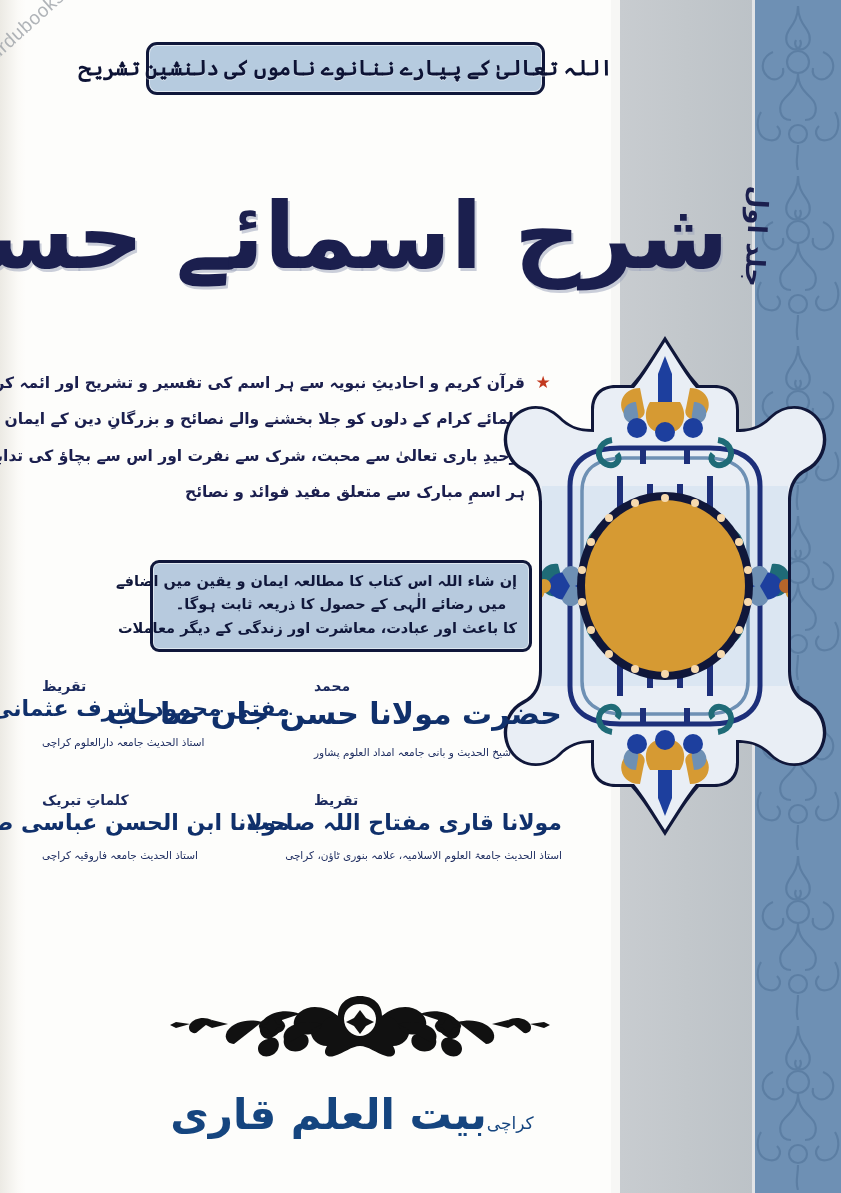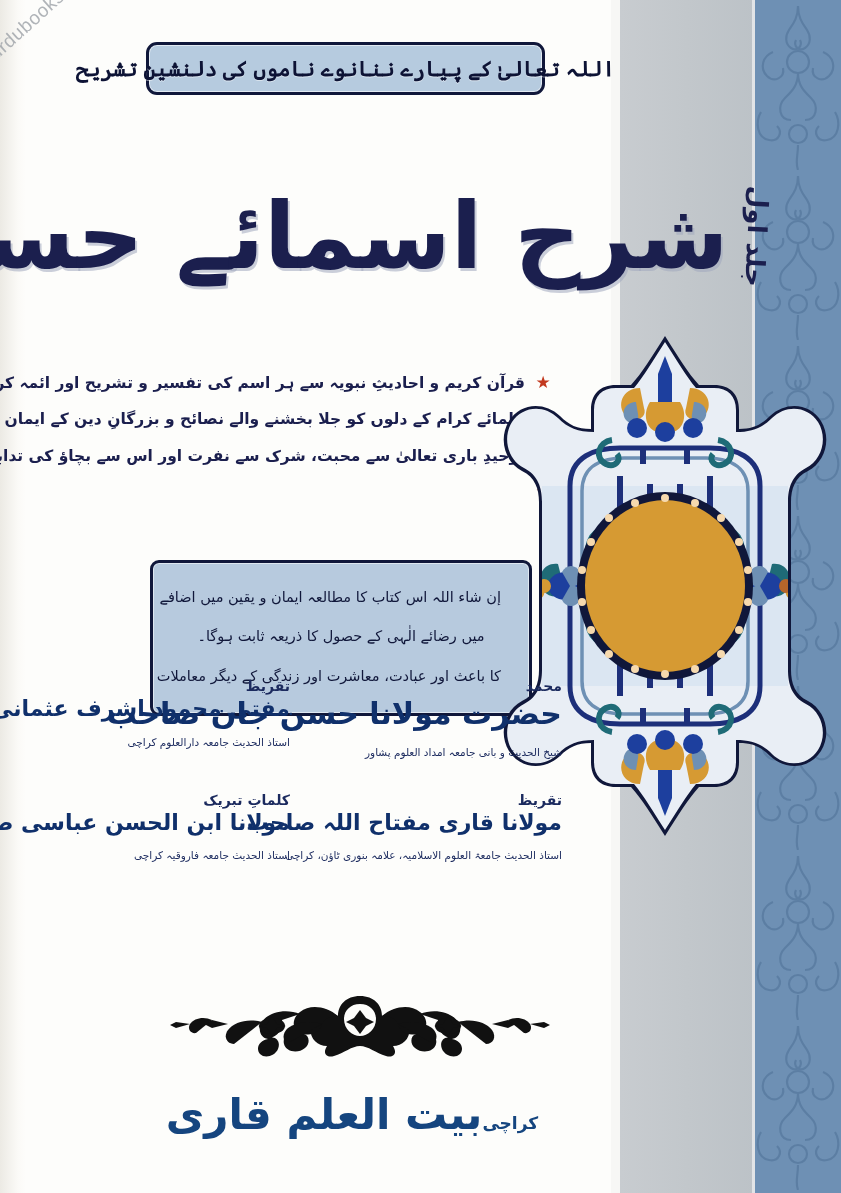--- a/index.html
+++ b/index.html
@@ -51,21 +51,21 @@
   
   .banner{
     position:absolute; left:146px; top:42px; width:393px; height:47px;
     background:#b6cbdf;
     border:3px solid #10173a;
     border-radius:11px;
     box-shadow:0 0 0 1px rgba(255,255,255,.6) inset;
     display:flex;align-items:center;justify-content:center;
   }
   .banner-text{
-    font-family:Liberation Sans, sans-serif;
+    font-family:Liberation Serif, serif;
     font-size:21px; color:#0d1335; font-weight:bold;
     line-height:1; white-space:nowrap;
     text-shadow:0 1px 0 rgba(255,255,255,.45);
   }
 
   
   .title-wrap{
     position:absolute; left:52px; top:152px; width:520px; height:170px;
     display:flex; align-items:center; justify-content:center; gap:14px;
   }
@@ -103,29 +103,29 @@
   
   .bluebox{
     position:absolute; left:150px; top:560px; width:352px;
     background:#b7cade;
     border:3px solid #10173a;
     border-radius:9px;
     padding:7px 12px 9px;
     box-shadow:0 0 0 1px rgba(255,255,255,.55) inset;
   }
   .bluebox p{
-    margin:16px; font-family:"DejaVu Sans", sans-serif;
-    font-size:14.5px; color:#10173a; font-weight:normal;
+    margin:0; font-family:"DejaVu Sans", sans-serif;
+    font-size:14.5px; color:#10173a; font-weight:bold;
     line-height:1.62; text-align:center; white-space:nowrap;
   }
 
   
   .credits{ position:absolute; left:42px; top:678px; width:520px; }
   .cred-row{ display:flex; justify-content:space-between; direction:rtl; }
-  .cred{ text-align:right; width:248px; }
+  .cred{ text-align:left; width:248px; }
   .cred.center{ width:100%; }
   .cred-role{
     font-family:"DejaVu Sans", sans-serif;
     font-size:14px; color:#1b2a5e; font-weight:bold; margin-bottom:1px;
   }
   .cred-name{
     font-family:"DejaVu Sans", sans-serif;
     font-size:22px; color:#10306b; font-weight:bold; line-height:1.25;
     white-space:nowrap;
   }
@@ -146,21 +146,21 @@
   .publisher{
     position:absolute; left:120px; top:1092px; width:470px; text-align:center;
   }
   .pub-name{
     font-family:"DejaVu Sans", sans-serif;
     font-size:42px; font-weight:bold; color:#15457f;
     line-height:1.1; white-space:nowrap;
   }
   .pub-city{
     font-family:"DejaVu Sans", sans-serif;
-    font-size:17px; font-weight:bold; color:#15457f;
+    font-size:17px; font-weight:normal; color:#15457f;
     display:inline-block; margin-right:6px;
   }
 
   
   .medallion{
     position:absolute; left:500px; top:336px; width:330px; height:500px;
   }
 </style>
 </head>
 <body>
@@ -215,20 +215,21 @@
     <div class="bullet-row">
       <span class="star">★</span>
       <span class="bullet-text">علمائے کرام کے دلوں کو جلا بخشنے والے نصائح و بزرگانِ دین کے ایمان افروز واقعات</span>
     </div>
     <div class="bullet-row">
       <span class="star">★</span>
       <span class="bullet-text">توحیدِ باری تعالیٰ سے محبت، شرک سے نفرت اور اس سے بچاؤ کی تدابیر</span>
     </div>
     <div class="bullet-row">
       <span class="star">★</span>
+      <span class="bullet-text">ہر اسمِ مبارک سے متعلق مفید فوائد و نصائح</span>
     </div>
   </div>
 
   <div class="bluebox">
     <p>إن شاء اللہ اس کتاب کا مطالعہ ایمان و یقین میں اضافے</p>
     <p>میں رضائے الٰہی کے حصول کا ذریعہ ثابت ہوگا۔</p>
     <p>کا باعث اور عبادت، معاشرت اور زندگی کے دیگر معاملات</p>
   </div>
 
   <div class="medallion">

